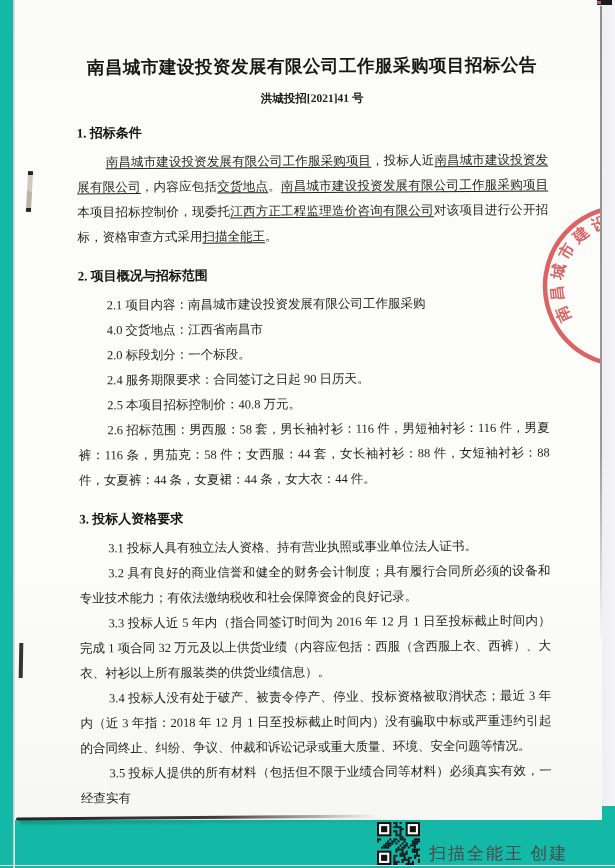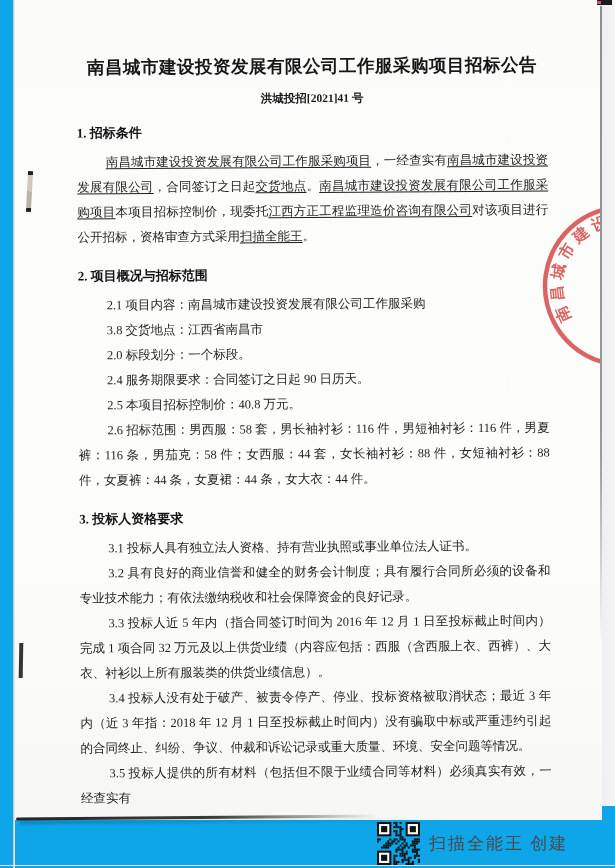--- a/index.html
+++ b/index.html
@@ -1,17 +1,17 @@
 <!DOCTYPE html>
 <html><head>
 <meta charset="utf-8">
 <style>
   html,body{margin:0;padding:0;background:#ffffff;}
   .scan{
-    position:relative;width:615px;height:868px;background:#0ea5e9;overflow:hidden;
+    position:relative;width:615px;height:868px;background:#14b8a6;overflow:hidden;
     font-family:"Liberation Serif","DejaVu Serif",serif;color:#1e1e1e;
   }
   
   .stack-line{position:absolute;left:13px;top:0;width:2px;height:868px;
     background:linear-gradient(90deg,#c2c2c2,#ececec);}
   .stack-line2{position:absolute;left:34px;top:0;width:1px;height:260px;
     background:linear-gradient(180deg,#d8d8d8,rgba(216,216,216,0));}
   
   .page{position:absolute;left:15px;top:0;width:587px;height:820px;
     background:linear-gradient(180deg,#fbfbfa 0%,#fdfdfc 60%,#f7f7f5 100%);
@@ -42,43 +42,43 @@
   .sections{margin-top:4px;}
   .sec-heading{font-size:13px;font-weight:bold;margin:17px 0 8px;color:#141414;}
   .para{margin:0;font-size:12.5px;line-height:25px;text-align:justify;
     text-indent:2.3em;color:#1f1f1f;}
   .para .u{text-decoration:underline;text-underline-offset:2px;}
 
   
   .stamp{position:absolute;left:519px;top:194px;width:180px;height:180px;opacity:.88;}
 
   
-  .watermark{position:absolute;left:377px;top:822px;display:flex;align-items:center;gap:9px;}
+  .watermark{position:absolute;left:377px;top:822px;display:flex;align-items:flex-end;gap:9px;}
   .qr{width:43px;height:43px;display:block;}
   .wm-label{font-size:17px;color:#4a4a4a;letter-spacing:2px;
     font-family:"Liberation Serif","DejaVu Serif",serif;}
 </style>
 </head>
 <body>
 
 <div class="scan">
 
   <div class="stack-line"></div>
   <div class="stack-line2"></div>
 
   <div class="page">
     <div class="content">
       <h1 class="doc-title">南昌城市建设投资发展有限公司工作服采购项目招标公告</h1>
       <div class="doc-number">洪城投招[2021]41 号</div>
       <div class="sections">
           <div class="sec-heading">1. 招标条件</div>
-          <p class="para"><span class="u">南昌城市建设投资发展有限公司工作服采购项目</span><span>，一经查实有</span><span class="u">南昌城市建设投资发展有限公司</span><span>，合同签订之日起</span><span class="u">交货地点</span><span>。</span><span class="u">南昌城市建设投资发展有限公司工作服采购项目</span><span>本项目招标控制价，现委托</span><span class="u">江西方正工程监理造价咨询有限公司</span><span>对该项目进行公开招标，资格审查方式采用</span><span class="u">扫描全能王</span><span>。</span></p>
+          <p class="para"><span class="u">南昌城市建设投资发展有限公司工作服采购项目</span><span>，投标人近</span><span class="u">南昌城市建设投资发展有限公司</span><span>，内容应包括</span><span class="u">交货地点</span><span>。</span><span class="u">南昌城市建设投资发展有限公司工作服采购项目</span><span>本项目招标控制价，现委托</span><span class="u">江西方正工程监理造价咨询有限公司</span><span>对该项目进行公开招标，资格审查方式采用</span><span class="u">扫描全能王</span><span>。</span></p>
           <div class="sec-heading">2. 项目概况与招标范围</div>
           <p class="para"><span>2.1 项目内容：南昌城市建设投资发展有限公司工作服采购</span></p>
-          <p class="para"><span>3.8 交货地点：江西省南昌市</span></p>
+          <p class="para"><span>4.0 交货地点：江西省南昌市</span></p>
           <p class="para"><span>2.0 标段划分：一个标段。</span></p>
           <p class="para"><span>2.4 服务期限要求：合同签订之日起 90 日历天。</span></p>
           <p class="para"><span>2.5 本项目招标控制价：40.8 万元。</span></p>
           <p class="para"><span>2.6 招标范围：男西服：58 套，男长袖衬衫：116 件，男短袖衬衫：116 件，男夏裤：116 条，男茄克：58 件；女西服：44 套，女长袖衬衫：88 件，女短袖衬衫：88 件，女夏裤：44 条，女夏裙：44 条，女大衣：44 件。</span></p>
           <div class="sec-heading">3. 投标人资格要求</div>
           <p class="para"><span>3.1 投标人具有独立法人资格、持有营业执照或事业单位法人证书。</span></p>
           <p class="para"><span>3.2 具有良好的商业信誉和健全的财务会计制度；具有履行合同所必须的设备和专业技术能力；有依法缴纳税收和社会保障资金的良好记录。</span></p>
           <p class="para"><span>3.3 投标人近 5 年内（指合同签订时间为 2016 年 12 月 1 日至投标截止时间内）完成 1 项合同 32 万元及以上供货业绩（内容应包括：西服（含西服上衣、西裤）、大衣、衬衫以上所有服装类的供货业绩信息）。</span></p>
           <p class="para"><span>3.4 投标人没有处于破产、被责令停产、停业、投标资格被取消状态；最近 3 年内（近 3 年指：2018 年 12 月 1 日至投标截止时间内）没有骗取中标或严重违约引起的合同终止、纠纷、争议、仲裁和诉讼记录或重大质量、环境、安全问题等情况。</span></p>
           <p class="para"><span>3.5 投标人提供的所有材料（包括但不限于业绩合同等材料）必须真实有效，一经查实有</span></p>

